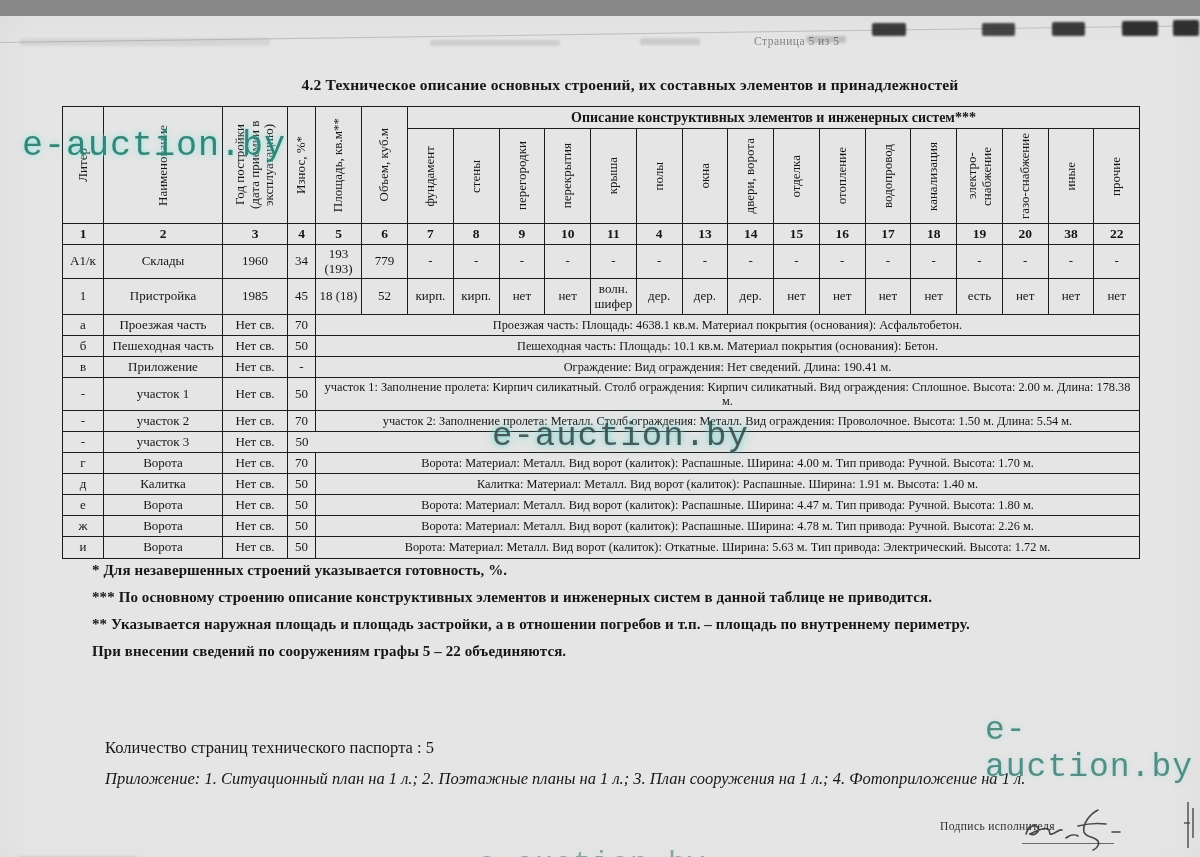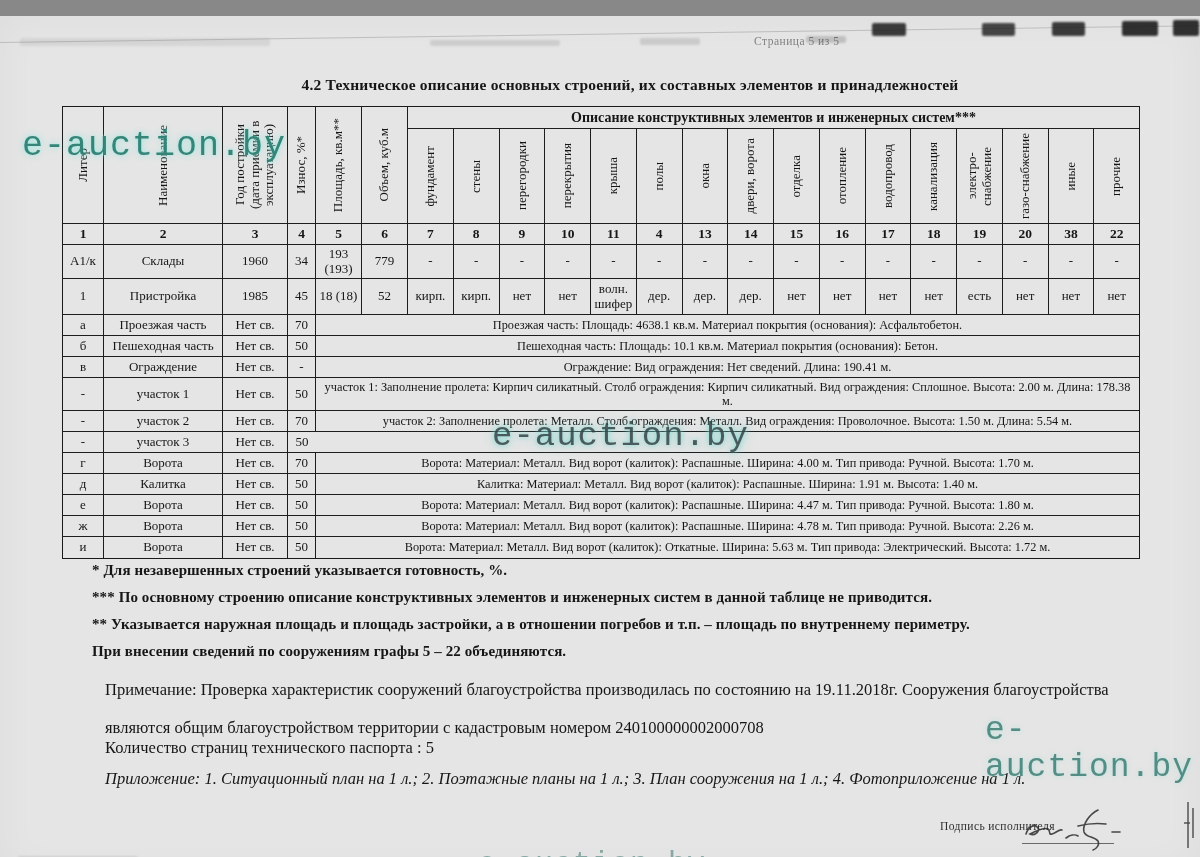--- a/index.html
+++ b/index.html
@@ -442,21 +442,21 @@
           <div class="cell scm">
             <span>Пешеходная часть: Площадь: 10.1 кв.м. Материал покрытия (основания): Бетон.</span>
           </div>
         </div>
 
         <div class="trow srow">
           <div class="cell sc1">
             <span>в</span>
           </div>
           <div class="cell sc2">
-            <span>Ограждение</span>
+            <span>Приложение</span>
           </div>
           <div class="cell sc3">
             <span>Нет св.</span>
           </div>
           <div class="cell sc4">
             <span>-</span>
           </div>
           <div class="cell scm">
             <span>Ограждение: Вид ограждения: Нет сведений. Длина: 190.41 м.</span>
           </div>
@@ -605,24 +605,20 @@
       </div>
   </div>
 
   <div class="footnotes">
     <div>* Для незавершенных строений указывается готовность, %.</div>
     <div>*** По основному строению описание конструктивных элементов и инженерных систем в данной таблице не приводится.</div>
     <div>** Указывается наружная площадь и площадь застройки, а в отношении погребов и т.п. – площадь по внутреннему периметру.</div>
     <div>При внесении сведений по сооружениям  графы 5 – 22 объединяются.</div>
   </div>
 
-  <div class="note">
-    <div>Примечание: Проверка характеристик сооружений благоустройства производилась по состоянию на 19.11.2018г. Сооружения благоустройства</div>
-    <div>являются общим благоустройством территории с кадастровым номером  240100000002000708</div>
-  </div>
   <div class="pages-count">Количество страниц технического паспорта : 5</div>
   <div class="attachments">Приложение: 1. Ситуационный план на 1 л.; 2. Поэтажные планы на 1 л.; 3. План сооружения на 1 л.; 4. Фотоприложение на 1 л.</div>
 
   <div class="sig-row">
     <span class="sig-label">Подпись исполнителя</span>
   </div>
   <div class="sig-line"></div>
   <svg class="sig-svg" width="110" height="50" viewBox="0 0 110 50">
     <g fill="none" stroke="#2c2c2c" stroke-width="1.6" stroke-linecap="round" opacity="0.85">
       <path d="M6 32 c2 -7 9 -11 12 -6 c2 4 -4 8 -8 6 c6 -3 14 -7 18 -5 c3 2 0 6 4 5 c4 -1 7 -5 10 -4"></path>

